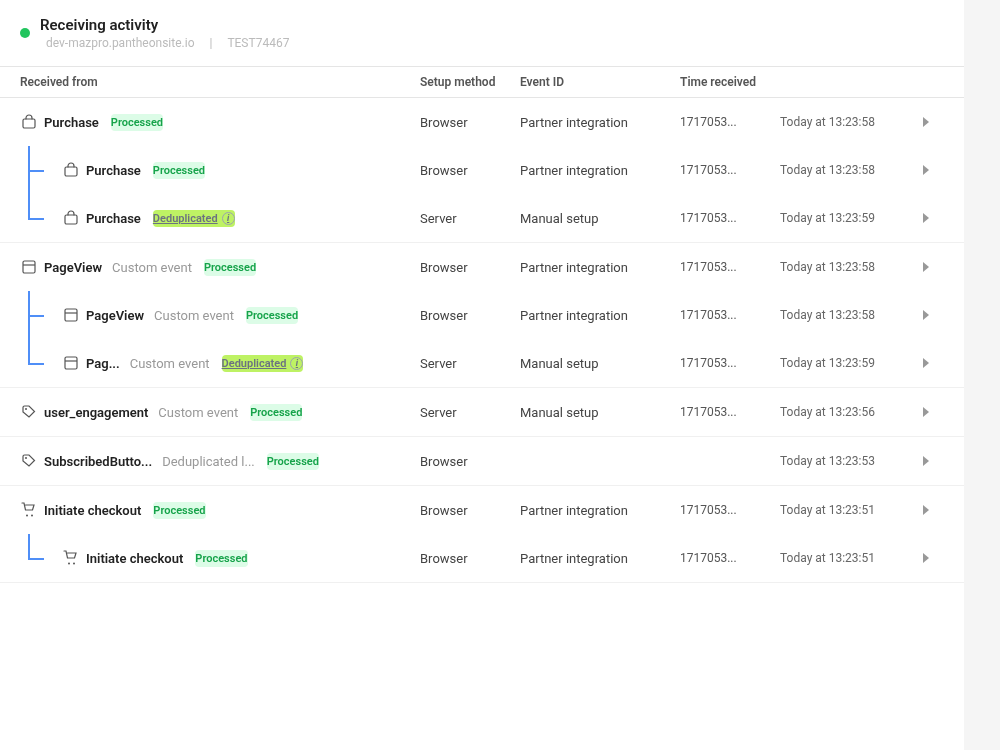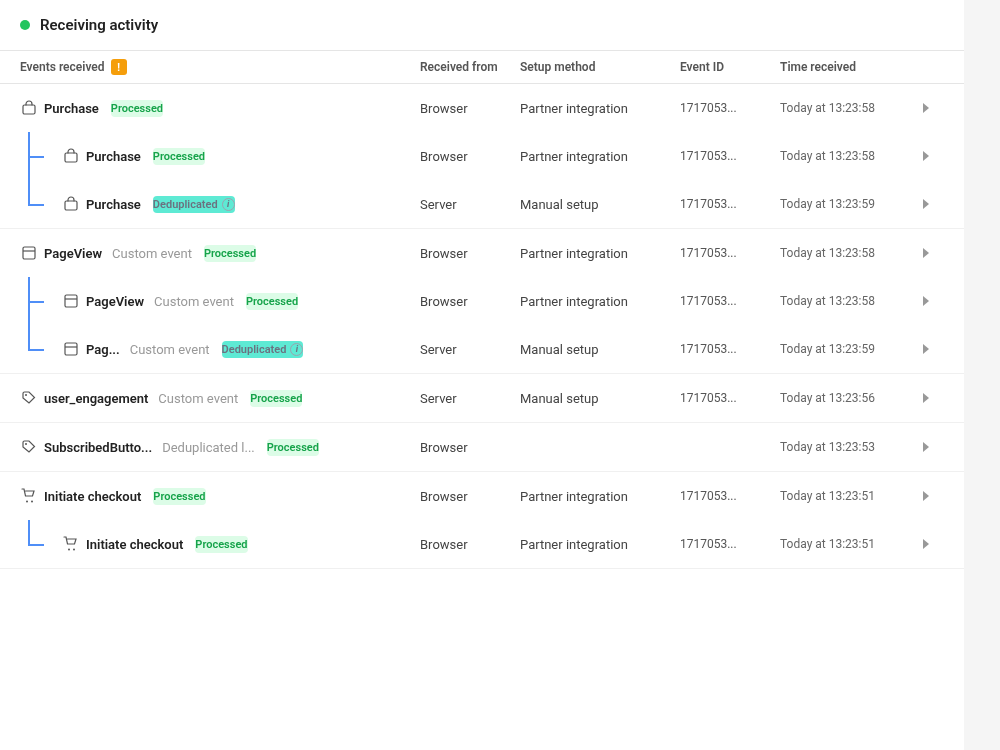--- a/index.html
+++ b/index.html
@@ -161,25 +161,26 @@
       padding: 2px 0;
       font-size: 11px;
       font-weight: 600;
       margin-left: 6px;
     }
     .badge-processed {
       background: #dcfce7;
       color: #16a34a;
     }
     .badge-deduplicated {
-      background: #5eead4;
+      background: #bef264;
       color: #6b7280;
       display: flex;
       align-items: center;
       gap: 4px;
+      text-decoration: underline;
     }
     .info-circle {
       width: 13px;
       height: 13px;
       border: 1px solid #9ca3af;
       border-radius: 50%;
       display: inline-flex;
       align-items: center;
       justify-content: center;
       font-size: 9px;
@@ -217,29 +218,30 @@
 </head>
 <body>
 
 <div class="app-container">
 
   <div class="header">
     <div class="header-left">
       <div class="status-dot"></div>
       <div class="header-title-block">
         <div class="header-title">Receiving activity</div>
+        <div class="header-subtitle">
+          <span>dev-mazpro.pantheonsite.io</span>
+          <span>|</span>
+          <span>TEST74467</span>
+        </div>
       </div>
     </div>
   </div>
 
   <div class="table-header">
-    <div class="col-label">
-      <span>Events received</span>
-      <span class="warning-icon">!</span>
-    </div>
     <div class="col-label">
       <span>Received from</span>
     </div>
     <div class="col-label">
       <span>Setup method</span>
     </div>
     <div class="col-label">
       <span>Event ID</span>
     </div>
     <div class="col-label">

